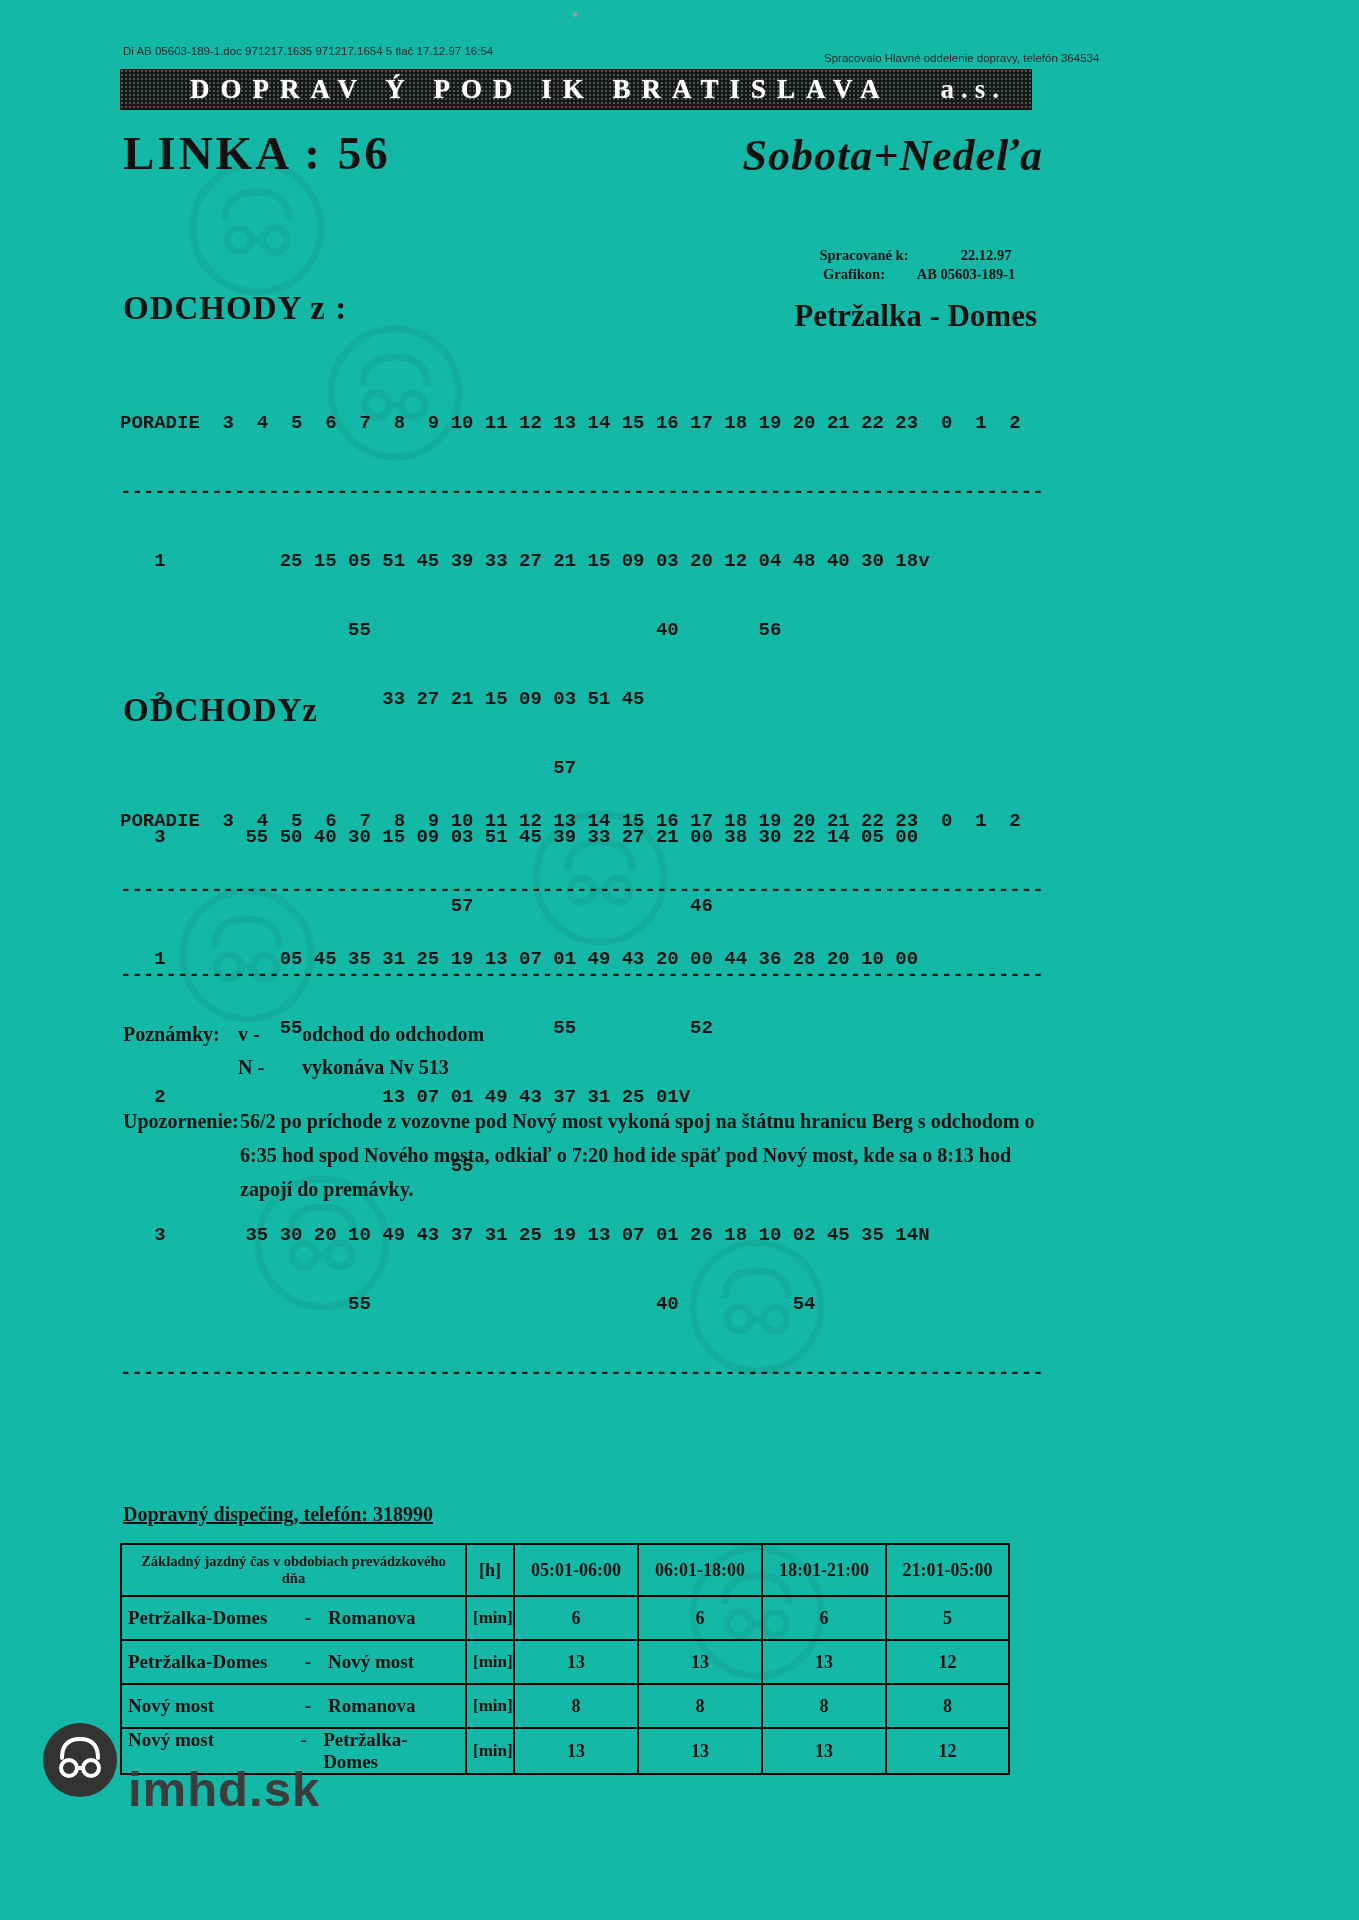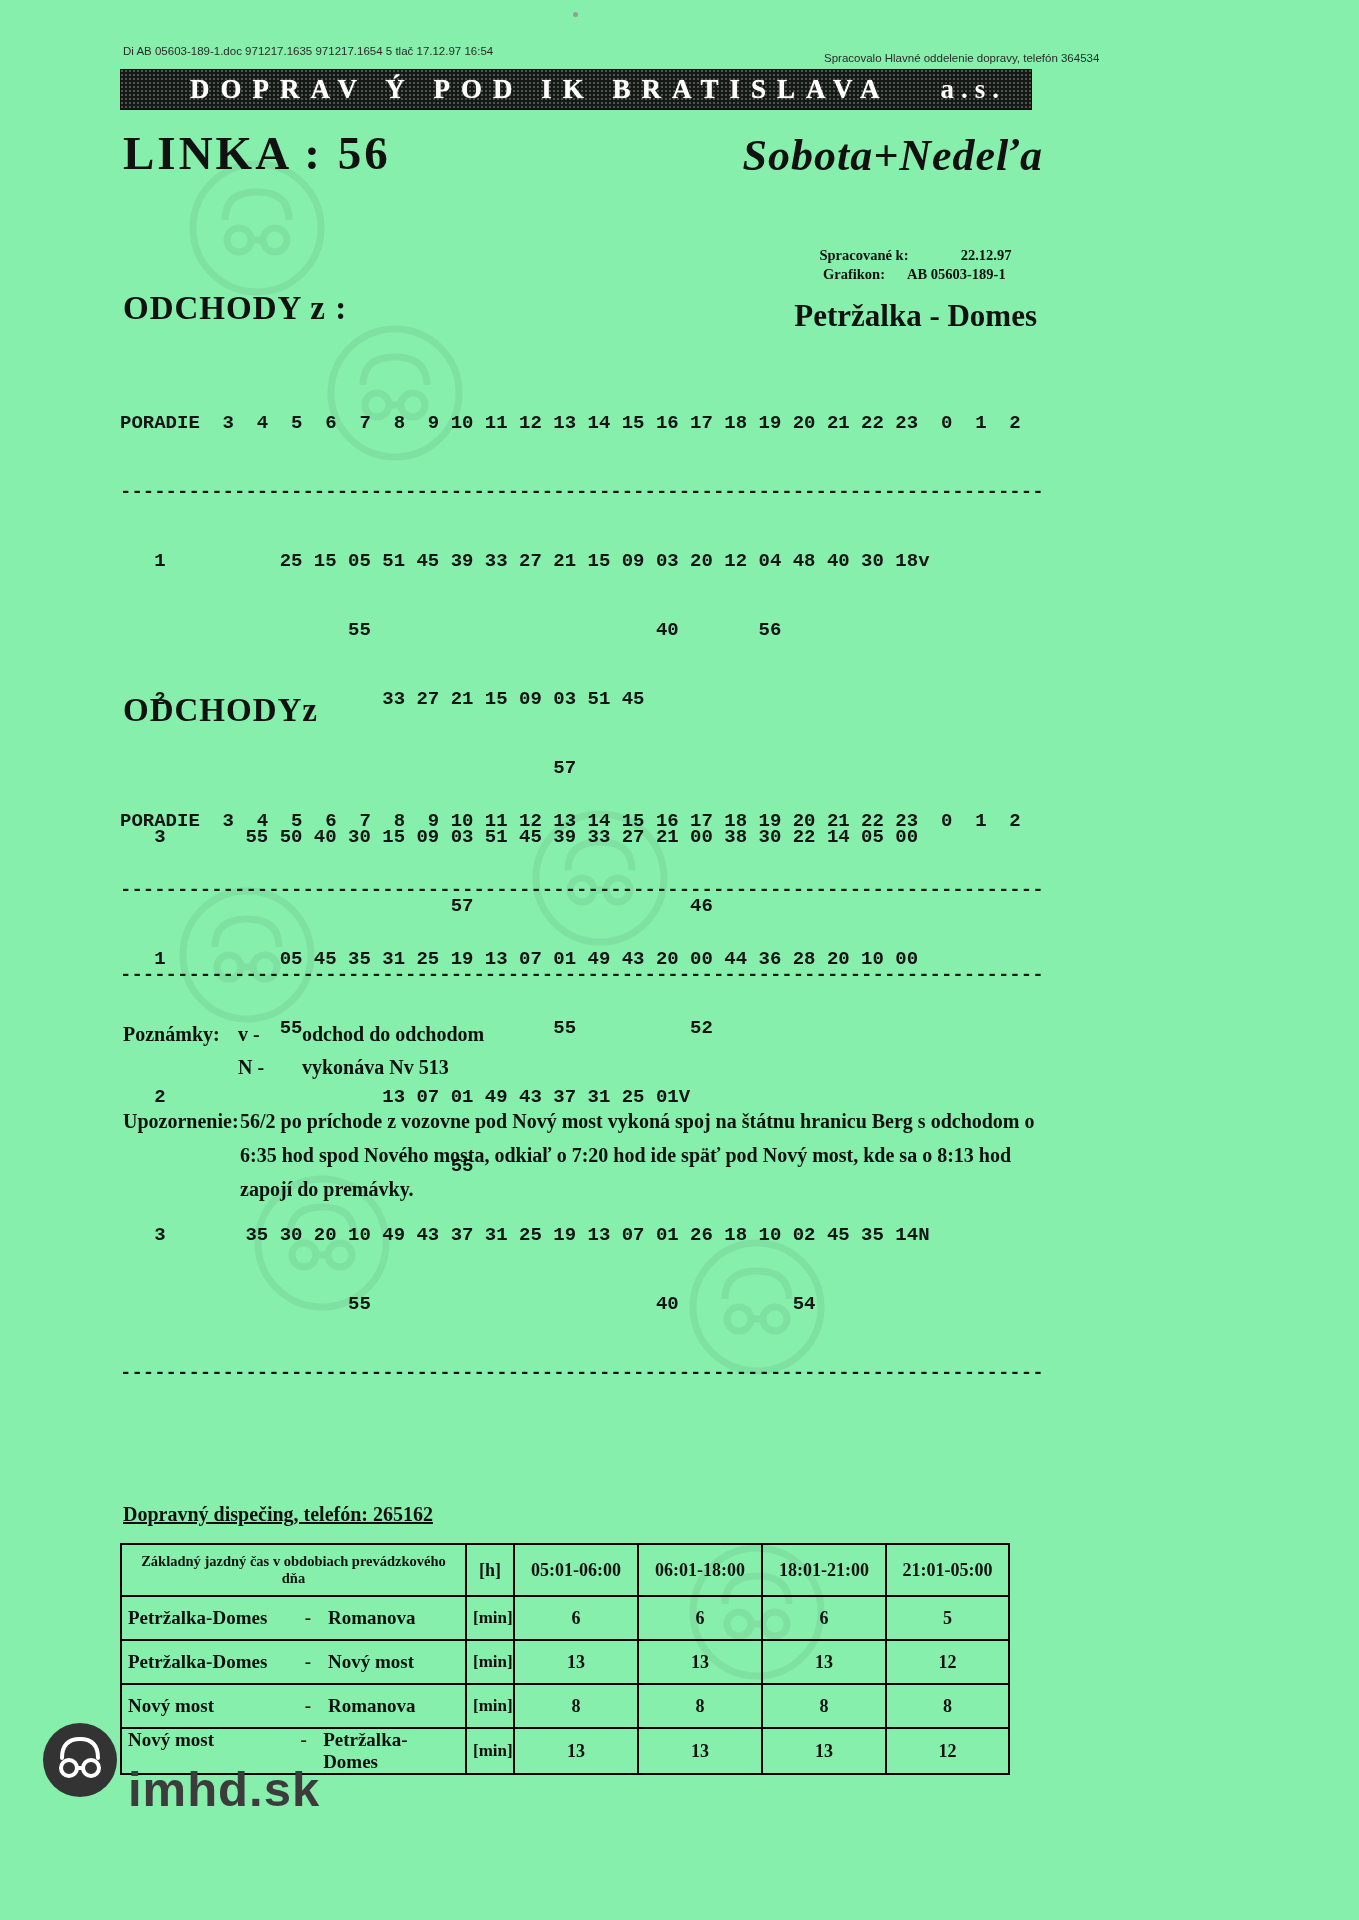--- a/index.html
+++ b/index.html
@@ -1,37 +1,37 @@
 <!DOCTYPE html>
 <html><head>
 <meta charset="utf-8">
 <style>
   html,body{margin:0;padding:0;background:#e9e9e9;}
-  #page{position:relative;width:1359px;height:1920px;background:#86efac;overflow:hidden;
+  #page{position:relative;width:1359px;height:1920px;background:#14b8a6;overflow:hidden;
         font-family:"Liberation Serif",serif;color:#111;}
   .abs{position:absolute;}
 
   
   .print-line{font-family:"Liberation Sans",sans-serif;font-size:11.5px;color:#2a2a2a;white-space:nowrap;}
 
   
   .banner{left:120px;top:69px;width:912px;height:41px;background-color:#151915;
           background-image:radial-gradient(rgba(235,240,230,0.28) 1px, transparent 1.3px);
           background-size:4px 4px;display:flex;align-items:center;box-shadow:0 0 0 1px #0a0a0a inset;}
   .banner-text{color:#fdfdfd;font-weight:bold;font-size:27px;letter-spacing:11px;padding-left:70px;white-space:nowrap;
                text-shadow:0 0 1px #fff;}
   .banner-suffix{margin-left:auto;color:#fdfdfd;font-weight:bold;font-size:27px;letter-spacing:7px;padding-right:26px;}
 
   .linka{left:123px;top:126px;font-size:47px;font-weight:bold;letter-spacing:3px;}
   .days{right:316px;top:130px;font-size:44px;font-weight:bold;font-style:italic;letter-spacing:1px;}
 
   .meta{right:314px;top:246px;font-size:14.5px;font-weight:bold;line-height:19px;}
   .meta-row{display:flex;}
   .meta-label{width:118px;text-align:center;}
-  .meta-value{min-width:118px;text-align:left;padding-left:4px;}
+  .meta-value{min-width:118px;text-align:center;padding-left:4px;}
 
   .section-heading{font-size:33px;font-weight:bold;letter-spacing:1px;}
   .destination{right:322px;top:298px;font-size:31px;font-weight:bold;}
 
   .ttable{font-family:"Liberation Mono",monospace;font-size:19px;line-height:23px;font-weight:bold;
           color:#151515;white-space:pre;}
   .ttable div{height:23px;}
 
   .notes{left:123px;top:1018px;font-size:20px;font-weight:bold;line-height:33px;}
   .notes-grid{display:flex;}
@@ -187,21 +187,21 @@
 
   <div class="abs warning">
     <span class="warning-label">Upozornenie:</span>
     <span class="warning-lines">
       <div>56/2  po príchode z vozovne pod Nový most vykoná spoj na štátnu hranicu Berg s odchodom o</div>
       <div>6:35 hod spod Nového mosta, odkiaľ o 7:20 hod ide späť pod Nový most, kde sa o 8:13 hod</div>
       <div>zapojí do premávky.</div>
     </span>
   </div>
 
-  <div class="abs dispatch">Dopravný dispečing, telefón: 265162</div>
+  <div class="abs dispatch">Dopravný dispečing, telefón: 318990</div>
 
   <table class="abs travel">
     <colgroup>
         <col style="width:345px">
         <col style="width:48px">
         <col style="width:124px">
         <col style="width:124px">
         <col style="width:124px">
         <col style="width:123px">
       </colgroup>

